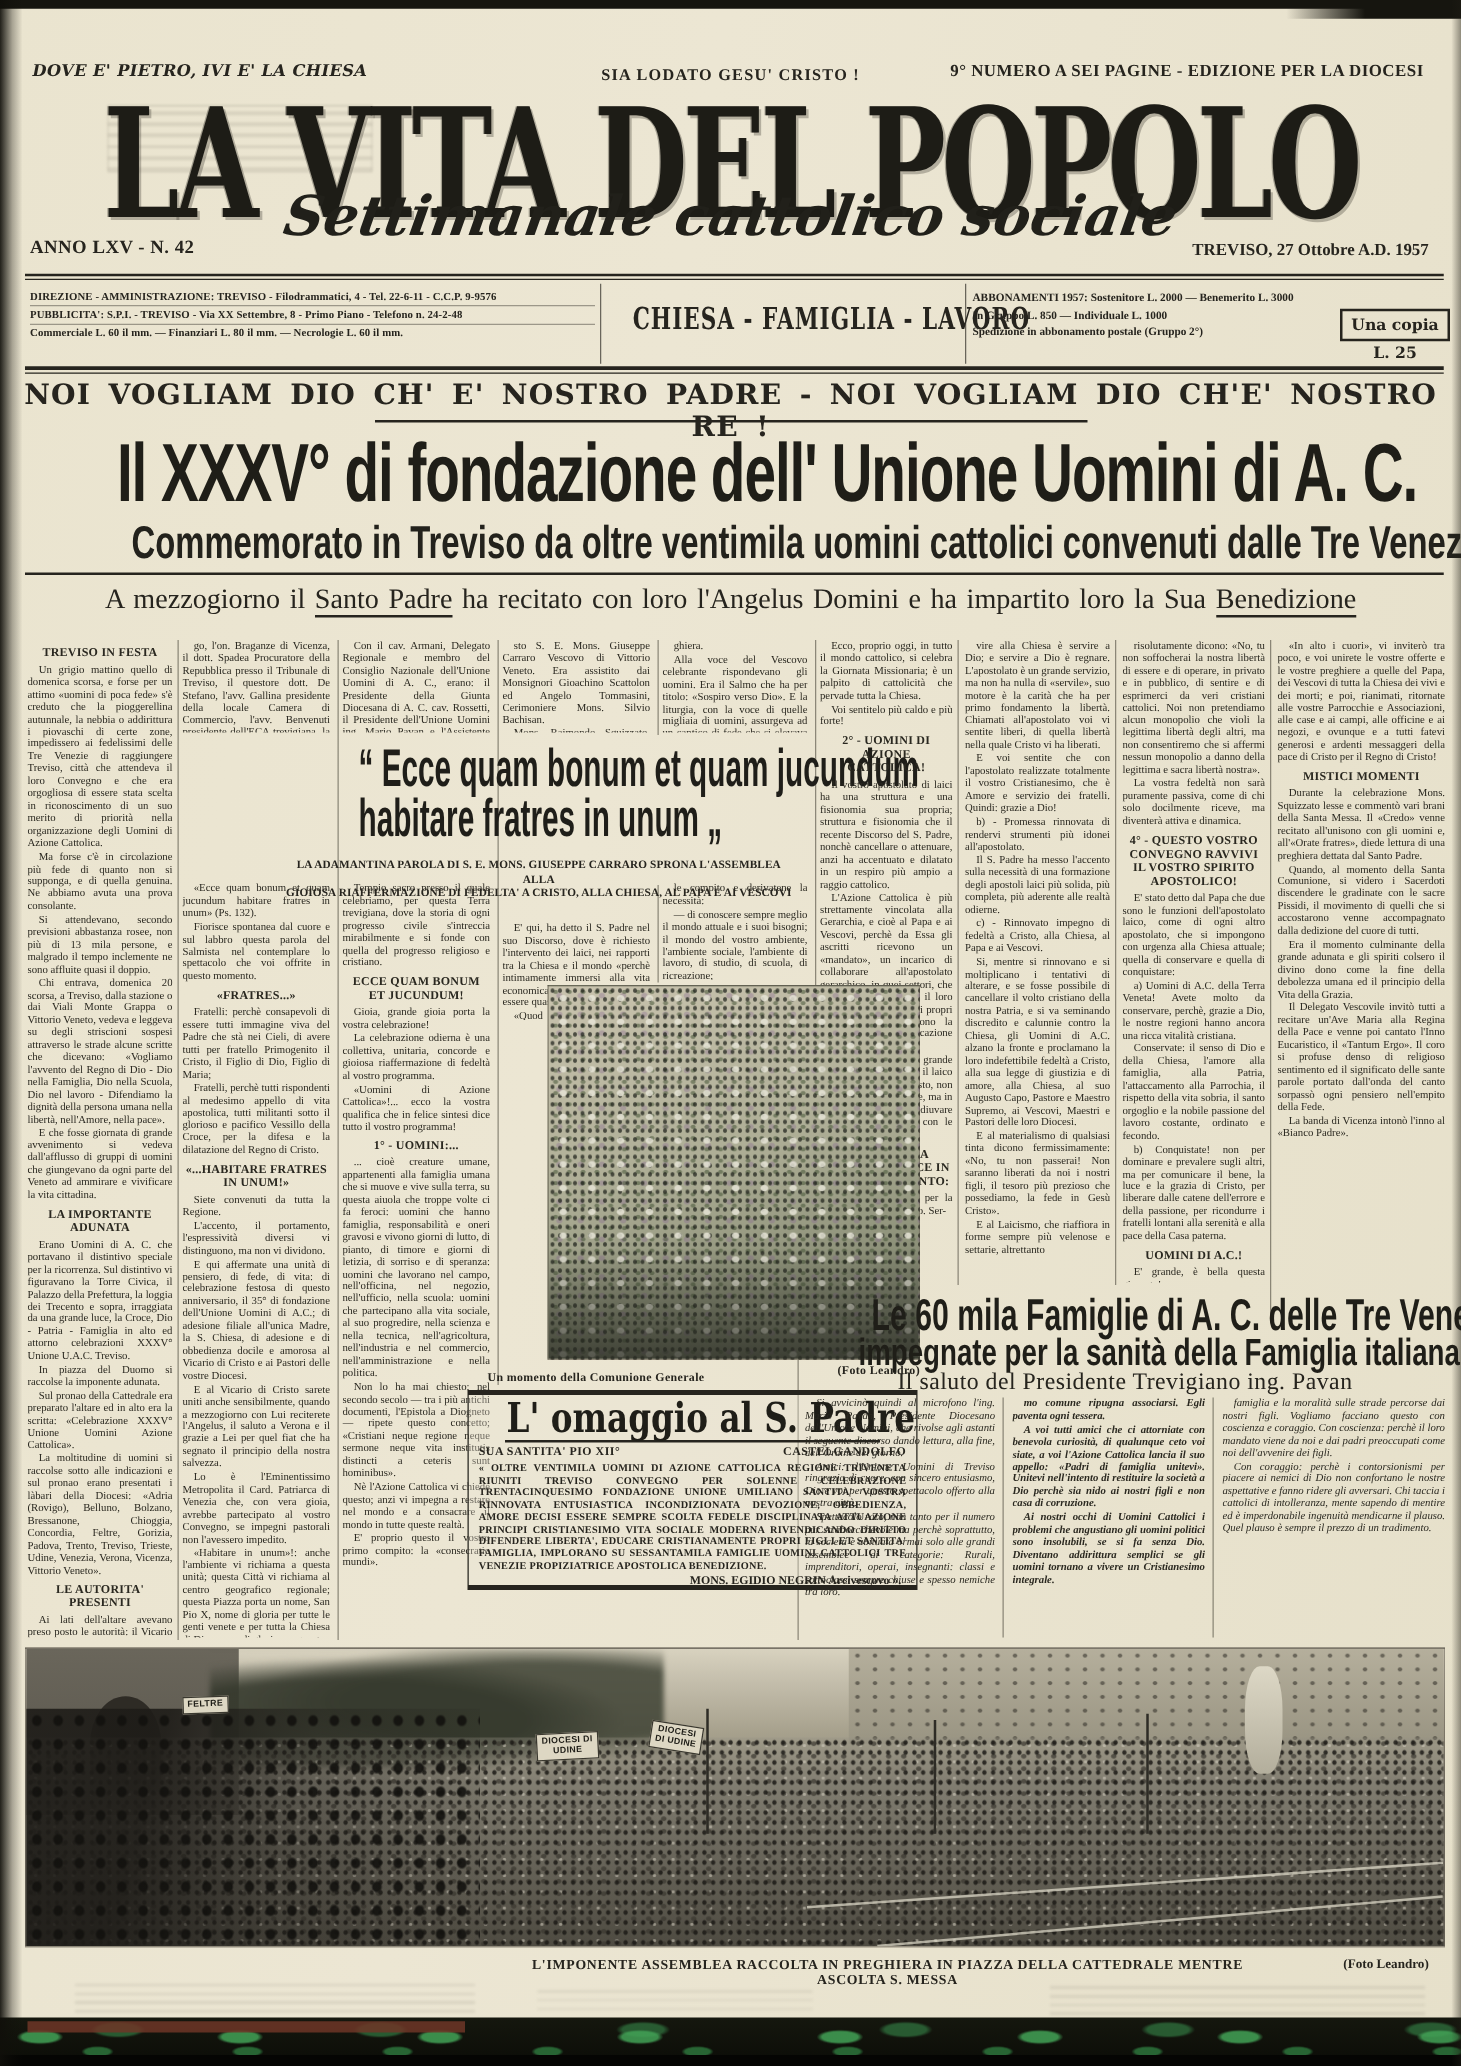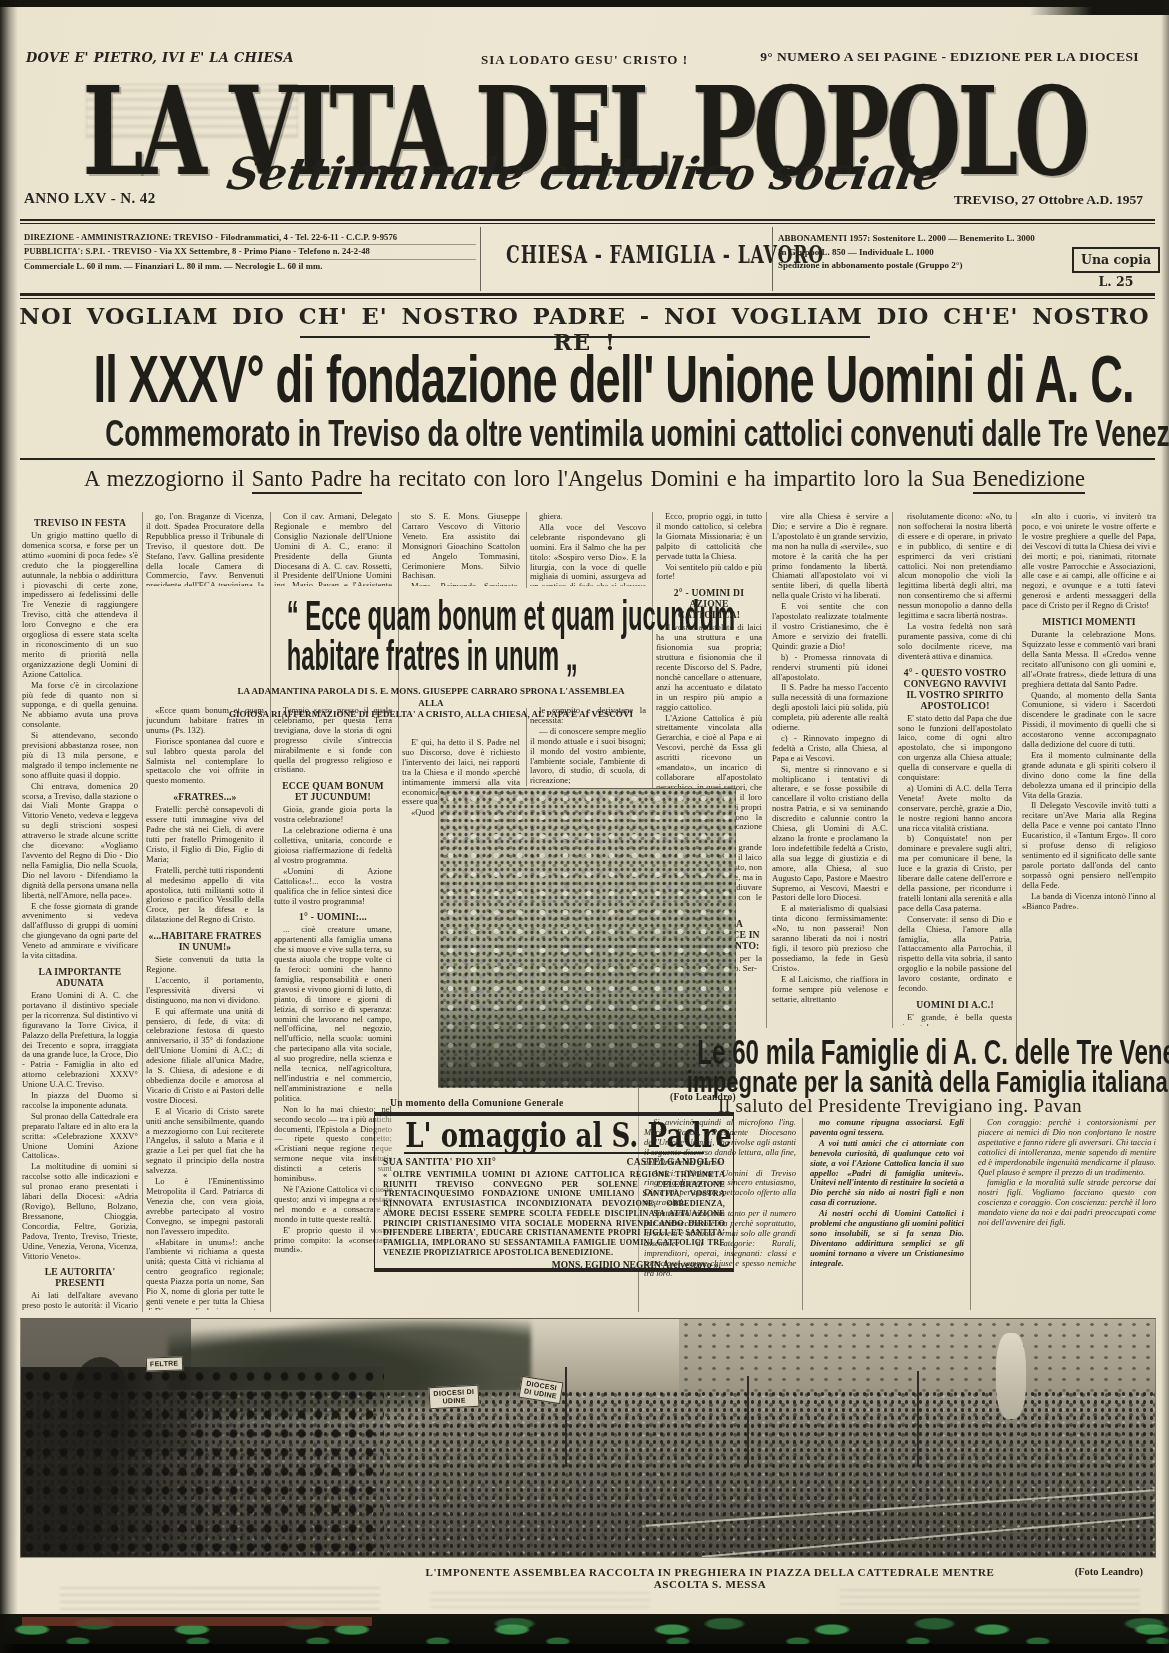--- a/index.html
+++ b/index.html
@@ -226,21 +226,21 @@
   <div class="col" style="left:146px;top:706px;width:118px;height:604px;">
       <p class="cp">«Ecce quam bonum et quam jucundum habitare fratres in unum» (Ps. 132).</p>
       <p class="cp">Fiorisce spontanea dal cuore e sul labbro questa parola del Salmista nel contemplare lo spettacolo che voi offrite in questo momento.</p>
       <div class="ch">«FRATRES...»</div>
       <p class="cp">Fratelli: perchè consapevoli di essere tutti immagine viva del Padre che stà nei Cieli, di avere tutti per fratello Primogenito il Cristo, il Figlio di Dio, Figlio di Maria;</p>
       <p class="cp">Fratelli, perchè tutti rispondenti al medesimo appello di vita apostolica, tutti militanti sotto il glorioso e pacifico Vessillo della Croce, per la difesa e la dilatazione del Regno di Cristo.</p>
       <div class="ch">«...HABITARE FRATRES IN UNUM!»</div>
       <p class="cp">Siete convenuti da tutta la Regione.</p>
       <p class="cp">L'accento, il portamento, l'espressività diversi vi distinguono, ma non vi dividono.</p>
       <p class="cp">E qui affermate una unità di pensiero, di fede, di vita: di celebrazione festosa di questo anniversario, il 35° di fondazione dell'Unione Uomini di A.C.; di adesione filiale all'unica Madre, la S. Chiesa, di adesione e di obbedienza docile e amorosa al Vicario di Cristo e ai Pastori delle vostre Diocesi.</p>
-      <p class="cp">E al Vicario di Cristo sarete uniti anche sensibilmente, quando a mezzogiorno con Lui reciterete l'Angelus, il saluto a Maria e il grazie a Lei per quel fiat che ha segnato il principio della nostra salvezza.</p>
+      <p class="cp">E al Vicario di Cristo sarete uniti anche sensibilmente, quando a mezzogiorno con Lui reciterete l'Angelus, il saluto a Verona e il grazie a Lei per quel fiat che ha segnato il principio della nostra salvezza.</p>
       <p class="cp">Lo è l'Eminentissimo Metropolita il Card. Patriarca di Venezia che, con vera gioia, avrebbe partecipato al vostro Convegno, se impegni pastorali non l'avessero impedito.</p>
       <p class="cp">«Habitare in unum»!: anche l'ambiente vi richiama a questa unità; questa Città vi richiama al centro geografico regionale; questa Piazza porta un nome, San Pio X, nome di gloria per tutte le genti venete e per tutta la Chiesa di Dio: nome di gloria per questo</p>
     </div>
   <div class="col" style="left:274px;top:706px;width:118px;height:604px;">
       <p class="cp">Tempio sacro presso il quale celebriamo, per questa Terra trevigiana, dove la storia di ogni progresso civile s'intreccia mirabilmente e si fonde con quella del progresso religioso e cristiano.</p>
       <div class="ch">ECCE QUAM BONUM ET JUCUNDUM!</div>
       <p class="cp">Gioia, grande gioia porta la vostra celebrazione!</p>
       <p class="cp">La celebrazione odierna è una collettiva, unitaria, concorde e gioiosa riaffermazione di fedeltà al vostro programma.</p>
       <p class="cp">«Uomini di Azione Cattolica»!... ecco la vostra qualifica che in felice sintesi dice tutto il vostro programma!</p>
       <div class="ch">1° - UOMINI:...</div>
@@ -276,22 +276,22 @@
       <p class="cp">Si, mentre si rinnovano e si moltiplicano i tentativi di alterare, e se fosse possibile di cancellare il volto cristiano della nostra Patria, e si va seminando discredito e calunnie contro la Chiesa, gli Uomini di A.C. alzano la fronte e proclamano la loro indefettibile fedeltà a Cristo, alla sua legge di giustizia e di amore, alla Chiesa, al suo Augusto Capo, Pastore e Maestro Supremo, ai Vescovi, Maestri e Pastori delle loro Diocesi.</p>
       <p class="cp">E al materialismo di qualsiasi tinta dicono fermissimamente: «No, tu non passerai! Non saranno liberati da noi i nostri figli, il tesoro più prezioso che possediamo, la fede in Gesù Cristo».</p>
       <p class="cp">E al Laicismo, che riaffiora in forme sempre più velenose e settarie, altrettanto</p>
     </div>
   <div class="col" style="left:898px;top:512px;width:114px;height:514px;">
       <p class="cp">risolutamente dicono: «No, tu non soffocherai la nostra libertà di essere e di operare, in privato e in pubblico, di sentire e di esprimerci da veri cristiani cattolici. Noi non pretendiamo alcun monopolio che violi la legittima libertà degli altri, ma non consentiremo che si affermi nessun monopolio a danno della legittima e sacra libertà nostra».</p>
       <p class="cp">La vostra fedeltà non sarà puramente passiva, come di chi solo docilmente riceve, ma diventerà attiva e dinamica.</p>
       <div class="ch">4° - QUESTO VOSTRO CONVEGNO RAVVIVI IL VOSTRO SPIRITO APOSTOLICO!</div>
       <p class="cp">E' stato detto dal Papa che due sono le funzioni dell'apostolato laico, come di ogni altro apostolato, che si impongono con urgenza alla Chiesa attuale; quella di conservare e quella di conquistare:</p>
       <p class="cp">a) Uomini di A.C. della Terra Veneta! Avete molto da conservare, perchè, grazie a Dio, le nostre regioni hanno ancora una ricca vitalità cristiana.</p>
+      <p class="cp">Conservate: il senso di Dio e della Chiesa, l'amore alla famiglia, alla Patria, l'attaccamento alla Parrochia, il rispetto della vita sobria, il santo orgoglio e la nobile passione del lavoro costante, ordinato e fecondo.</p>
       <p class="cp">b) Conquistate! non per dominare e prevalere sugli altri, ma per comunicare il bene, la luce e la grazia di Cristo, per liberare dalle catene dell'errore e della passione, per ricondurre i fratelli lontani alla serenità e alla pace della Casa paterna.</p>
-      <p class="cp">Conservate: il senso di Dio e della Chiesa, l'amore alla famiglia, alla Patria, l'attaccamento alla Parrochia, il rispetto della vita sobria, il santo orgoglio e la nobile passione del lavoro costante, ordinato e fecondo.</p>
       <div class="ch">UOMINI DI A.C.!</div>
       <p class="cp">E' grande, è bella questa giornata!</p>
     </div>
   <div class="col" style="left:1022px;top:512px;width:134px;height:540px;">
       <p class="cp">«In alto i cuori», vi inviterò tra poco, e voi unirete le vostre offerte e le vostre preghiere a quelle del Papa, dei Vescovi di tutta la Chiesa dei vivi e dei morti; e poi, rianimati, ritornate alle vostre Parrocchie e Associazioni, alle case e ai campi, alle officine e ai negozi, e ovunque e a tutti fatevi generosi e ardenti messaggeri della pace di Cristo per il Regno di Cristo!</p>
       <div class="ch">MISTICI MOMENTI</div>
       <p class="cp">Durante la celebrazione Mons. Squizzato lesse e commentò vari brani della Santa Messa. Il «Credo» venne recitato all'unisono con gli uomini e, all'«Orate fratres», diede lettura di una preghiera dettata dal Santo Padre.</p>
       <p class="cp">Quando, al momento della Santa Comunione, si videro i Sacerdoti discendere le gradinate con le sacre Pissidi, il movimento di quelli che si accostarono venne accompagnato dalla dedizione del cuore di tutti.</p>
       <p class="cp">Era il momento culminante della grande adunata e gli spiriti colsero il divino dono come la fine della debolezza umana ed il principio della Vita della Grazia.</p>
       <p class="cp">Il Delegato Vescovile invitò tutti a recitare un'Ave Maria alla Regina della Pace e venne poi cantato l'Inno Eucaristico, il «Tantum Ergo». Il coro si profuse denso di religioso sentimento ed il significato delle sante parole portato dall'onda del canto sorpassò ogni pensiero nell'empito della Fede.</p>
@@ -324,22 +324,22 @@
       <p class="cp it">Si avvicinò quindi al microfono l'ing. Mario Pavan, Presidente Diocesano dell'Unione Uomini, che rivolse agli astanti il seguente discorso dando lettura, alla fine, dell'Ordine del giorno.</p>
       <p class="cp it">Amici: l'Unione Uomini di Treviso ringrazia di cuore, con sincero entusiasmo, Dio e voi per questo spettacolo offerto alla nostra città.</p>
       <p class="cp it">Spettacolo raro, non tanto per il numero pur straboccchevole ma perchè soprattutto, la società è abituata ormai solo alle grandi assemblee di categorie: Rurali, imprenditori, operai, insegnanti: classi e sottoclassi sempre chiuse e spesso nemiche tra loro.</p>
     </div>
   <div class="col" style="left:810px;top:1118px;width:154px;height:192px;font-weight:bold;">
       <p class="cp it">mo comune ripugna associarsi. Egli paventa ogni tessera.</p>
       <p class="cp it">A voi tutti amici che ci attorniate con benevola curiosità, di qualunque ceto voi siate, a voi l'Azione Cattolica lancia il suo appello: «Padri di famiglia unitevi». Unitevi nell'intento di restituire la società a Dio perchè sia nido ai nostri figli e non casa di corruzione.</p>
       <p class="cp it">Ai nostri occhi di Uomini Cattolici i problemi che angustiano gli uomini politici sono insolubili, se si fa senza Dio. Diventano addirittura semplici se gli uomini tornano a vivere un Cristianesimo integrale.</p>
     </div>
   <div class="col" style="left:978px;top:1118px;width:178px;height:192px;">
+      <p class="cp it">famiglia e la moralità sulle strade percorse dai nostri figli. Vogliamo facciano questo con coscienza e coraggio. Con coscienza: perchè il loro mandato viene da noi e dai padri preoccupati come noi dell'avvenire dei figli.</p>
       <p class="cp it">Con coraggio: perchè i contorsionismi per piacere ai nemici di Dio non confortano le nostre aspettative e fanno ridere gli avversari. Chi taccia i cattolici di intolleranza, mente sapendo di mentire ed è imperdonabile ingenuità mendicarne il plauso. Quel plauso è sempre il prezzo di un tradimento.</p>
-      <p class="cp it">famiglia e la moralità sulle strade percorse dai nostri figli. Vogliamo facciano questo con coscienza e coraggio. Con coscienza: perchè il loro mandato viene da noi e dai padri preoccupati come noi dell'avvenire dei figli.</p>
     </div>
 
   <div class="abs photo photo2">
     <div class="abs ph2-bldg"></div>
     <div class="abs ph2-door"></div>
     <div class="abs ph2-trees"></div>
     <div class="abs ph2-bldg2"></div>
     <div class="abs ph2-crowd"></div>
     <div class="abs ph2-fg"></div>
     <div class="abs ph2-statue"></div>

